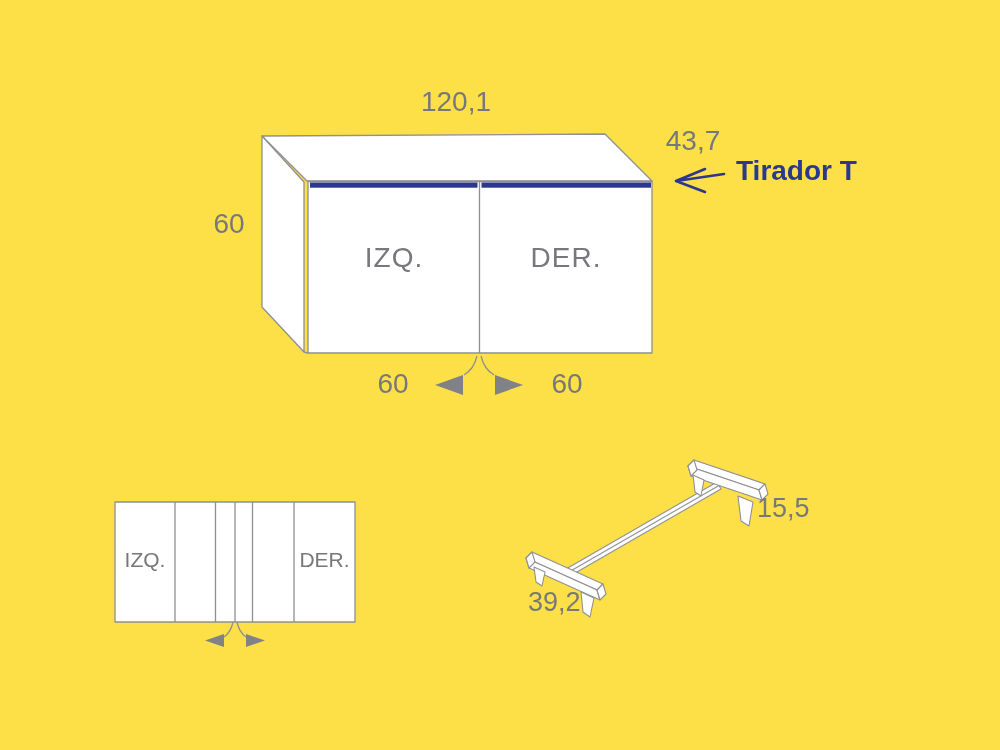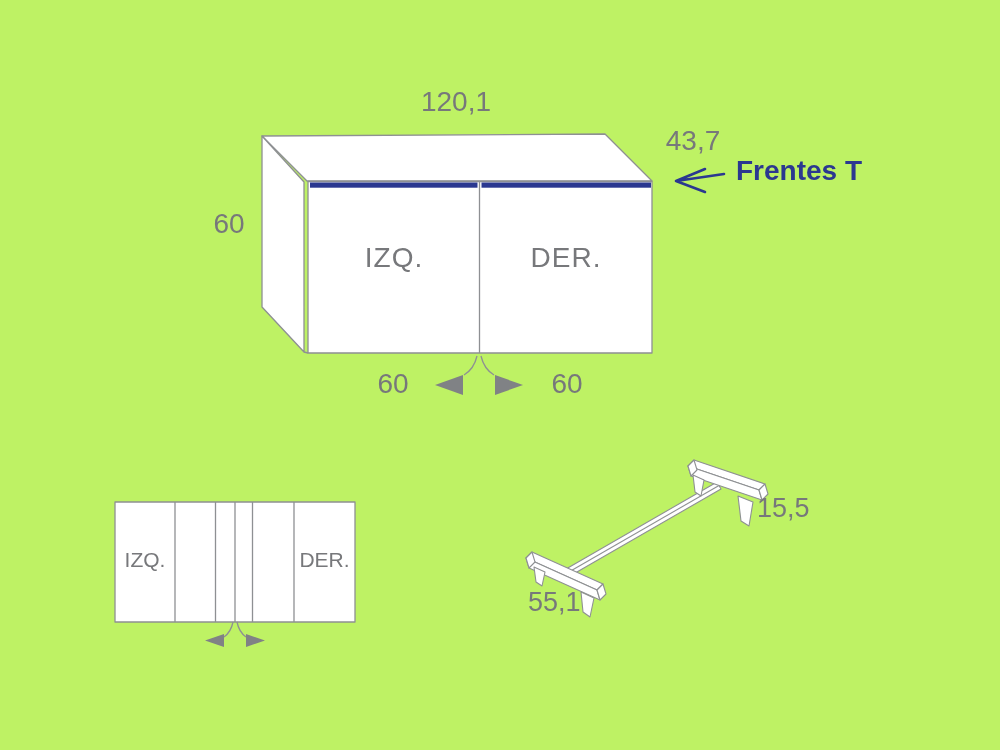--- a/index.html
+++ b/index.html
@@ -5,21 +5,21 @@
   html, body {
     margin: 0;
     padding: 0;
     background: #ffffff;
     font-family: "Liberation Sans", "DejaVu Sans", sans-serif;
   }
   #canvas {
     position: relative;
     width: 1000px;
     height: 750px;
-    background: #bef264;
+    background: #fde047;
     overflow: hidden;
   }
   #drawing-svg {
     position: absolute;
     left: 0;
     top: 0;
     width: 1000px;
     height: 750px;
   }
   .lbl {
@@ -114,21 +114,21 @@
     </g>
   </svg>
 
   <div class="lbl dim-lg ctr" id="dim-width">120,1</div>
   <div class="lbl dim-lg ctr" id="dim-depth">43,7</div>
   <div class="lbl dim-lg ctr" id="dim-height">60</div>
   <div class="lbl door-lg ctr" id="label-izq-cab">IZQ.</div>
   <div class="lbl door-lg ctr" id="label-der-cab">DER.</div>
   <div class="lbl dim-lg ctr" id="dim-door-left">60</div>
   <div class="lbl dim-lg ctr" id="dim-door-right">60</div>
-  <div class="lbl" id="tirador-label">Frentes T</div>
+  <div class="lbl" id="tirador-label">Tirador T</div>
 
   <div class="lbl door-sm ctr" id="label-izq-front">IZQ.</div>
   <div class="lbl door-sm ctr" id="label-der-front">DER.</div>
 
   <div class="lbl dim-sm" id="dim-handle-h">15,5</div>
-  <div class="lbl dim-sm ctr" id="dim-handle-l">55,1</div>
+  <div class="lbl dim-sm ctr" id="dim-handle-l">39,2</div>
 
 </div>
 
 </body></html>

